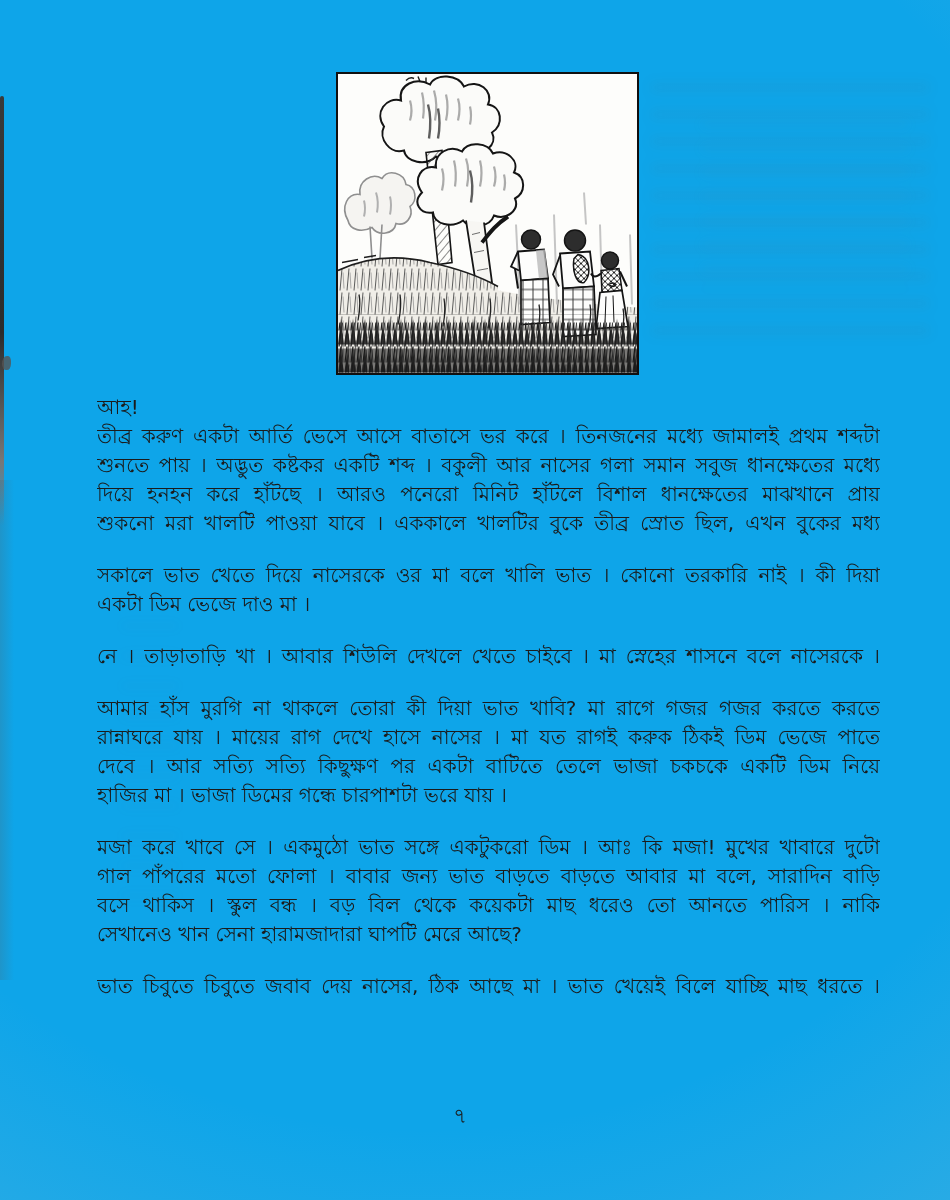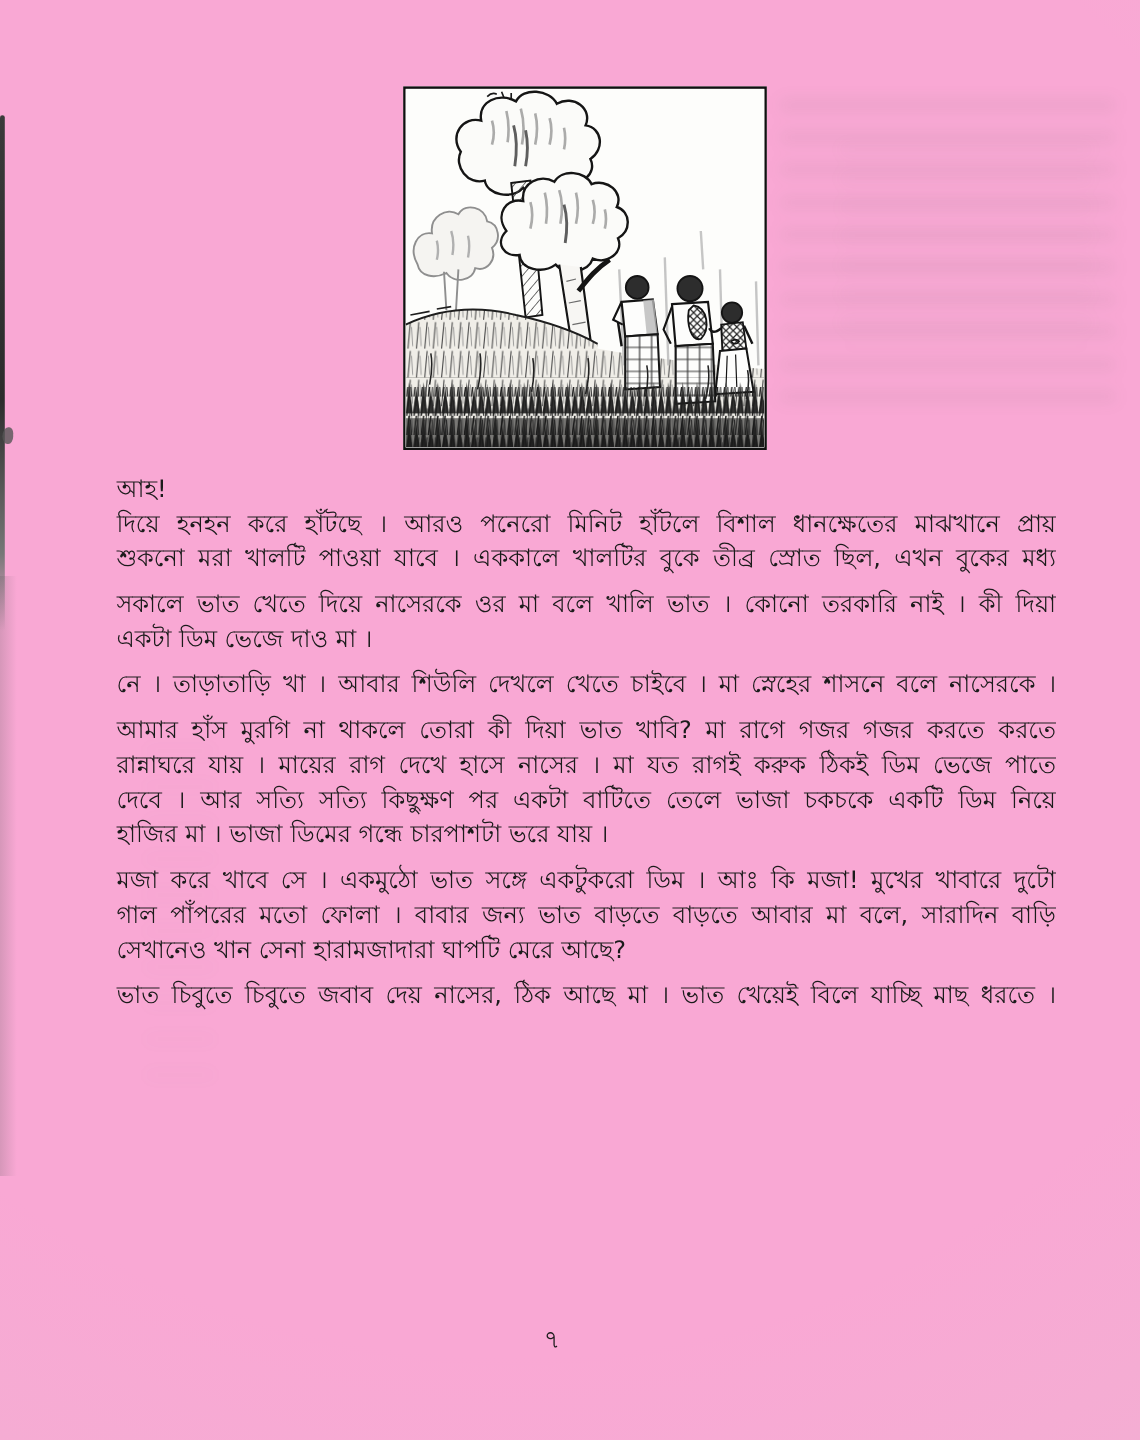--- a/index.html
+++ b/index.html
@@ -1,17 +1,17 @@
 <!DOCTYPE html>
 <html><head>
 <meta charset="utf-8">
 <style>
   html,body{margin:0;padding:0;}
   body{font-family:"DejaVu Sans",sans-serif;background:#e8e8e8;}
-  .page{position:relative;width:950px;height:1200px;margin:0 auto;background:#f9a8d4;overflow:hidden;}
+  .page{position:relative;width:950px;height:1200px;margin:0 auto;background:#0ea5e9;overflow:hidden;}
   .paper-tint{position:absolute;inset:0;background:
     radial-gradient(120% 90% at 45% 40%, rgba(255,255,255,0) 60%, rgba(210,208,202,0.25) 100%);}
   
   .edge-line{position:absolute;left:0;top:96px;width:4px;height:430px;
     background:linear-gradient(180deg,#3a3a3a 0%,#2c2c2c 55%,#777 85%,transparent 100%);border-radius:2px;}
   .edge-blob{position:absolute;left:2px;top:356px;width:9px;height:14px;background:#555;border-radius:60% 40% 50% 50%;opacity:.8;}
   .edge-soft{position:absolute;left:0;top:480px;width:14px;height:500px;
     background:linear-gradient(90deg,rgba(90,90,90,.22),rgba(90,90,90,0));}
   .smudge{position:absolute;filter:blur(6px);pointer-events:none;}
   .smudge.a{left:650px;top:82px;width:280px;height:255px;opacity:.55;
@@ -20,21 +20,21 @@
     background:repeating-linear-gradient(180deg,rgba(120,120,120,.12) 0 9px,rgba(0,0,0,0) 9px 24px);}
   .smudge.c{left:120px;top:620px;width:60px;height:300px;opacity:.18;
     background:repeating-linear-gradient(180deg,rgba(120,120,120,.10) 0 12px,rgba(0,0,0,0) 12px 30px);}
   
   .illus{position:absolute;left:336px;top:72px;width:303px;height:303px;
     border:2px solid #101010;box-sizing:border-box;background:#fefefd;}
   .illus svg{display:block;width:299px;height:299px;}
   
   .text-block{position:absolute;left:97px;top:393px;width:783px;color:#1b1b1b;
     font-size:20px;line-height:29px;}
-  .para + .para{margin-top:9px;}
+  .para + .para{margin-top:23px;}
   .line{height:29px;overflow:hidden;white-space:nowrap;}
   .line.full{white-space:normal;text-align:justify;text-align-last:justify;}
   .page-number{position:absolute;left:0;top:1100px;width:920px;text-align:center;
     font-size:21px;color:#1b1b1b;}
 </style>
 </head>
 <body>
 
 <div class="page">
   <div class="paper-tint"></div>
@@ -139,39 +139,42 @@
         <rect x="0" y="240" width="299" height="58" fill="url(#spikes)" opacity="0.9"></rect>
         <rect x="0" y="274" width="299" height="24" fill="#181818" opacity="0.55"></rect>
         <path d="M20,246 q3,-16 1,-26 M60,250 q4,-18 2,-30 M105,252 q3,-16 1,-28 M150,254 q4,-18 2,-30 M200,256 q3,-16 1,-26 M250,258 q4,-16 2,-28 M284,258 q3,-14 1,-24" stroke="#222" stroke-width="1.3" fill="none"></path>
       </g>
     </svg>
   </div>
 
   <div class="text-block">
       <div class="para">
         <div class="line">আহ!</div>
+        <div class="line full">তীব্র করুণ একটা আর্তি ভেসে আসে বাতাসে ভর করে । তিনজনের মধ্যে জামালই প্রথম শব্দটা</div>
+        <div class="line full">শুনতে পায় । অদ্ভুত কষ্টকর একটি শব্দ । বকুলী আর নাসের গলা সমান সবুজ ধানক্ষেতের মধ্যে</div>
         <div class="line full">দিয়ে হনহন করে হাঁটছে । আরও পনেরো মিনিট হাঁটলে বিশাল ধানক্ষেতের মাঝখানে প্রায়</div>
         <div class="line full">শুকনো মরা খালটি পাওয়া যাবে । এককালে খালটির বুকে তীব্র স্রোত ছিল, এখন বুকের মধ্য</div>
       </div>
       <div class="para">
         <div class="line full">সকালে ভাত খেতে দিয়ে নাসেরকে ওর মা বলে  খালি ভাত । কোনো তরকারি নাই । কী দিয়া</div>
         <div class="line">একটা ডিম ভেজে দাও মা ।</div>
       </div>
       <div class="para">
         <div class="line full">নে । তাড়াতাড়ি খা । আবার শিউলি দেখলে খেতে চাইবে । মা স্নেহের শাসনে বলে নাসেরকে ।</div>
       </div>
       <div class="para">
         <div class="line full">আমার হাঁস মুরগি না থাকলে তোরা কী দিয়া ভাত খাবি? মা রাগে গজর গজর করতে করতে</div>
         <div class="line full">রান্নাঘরে যায় । মায়ের রাগ দেখে হাসে নাসের । মা যত রাগই করুক ঠিকই ডিম ভেজে পাতে</div>
         <div class="line full">দেবে । আর সত্যি সত্যি কিছুক্ষণ পর একটা বাটিতে তেলে  ভাজা চকচকে একটি ডিম নিয়ে</div>
         <div class="line">হাজির মা । ভাজা ডিমের গন্ধে চারপাশটা ভরে যায় ।</div>
       </div>
       <div class="para">
         <div class="line full">মজা করে খাবে সে । একমুঠো ভাত সঙ্গে একটুকরো ডিম । আঃ কি মজা! মুখের খাবারে দুটো</div>
         <div class="line full">গাল পাঁপরের মতো ফোলা । বাবার জন্য ভাত বাড়তে বাড়তে আবার মা বলে, সারাদিন বাড়ি</div>
+        <div class="line full">বসে থাকিস । স্কুল বন্ধ । বড় বিল থেকে কয়েকটা মাছ ধরেও তো আনতে পারিস । নাকি</div>
         <div class="line">সেখানেও খান সেনা হারামজাদারা  ঘাপটি মেরে আছে?</div>
       </div>
       <div class="para">
         <div class="line full">ভাত চিবুতে চিবুতে জবাব দেয় নাসের, ঠিক আছে মা । ভাত খেয়েই বিলে যাচ্ছি মাছ ধরতে ।</div>
       </div>
     </div>
 
   <div class="page-number">৭</div>
 </div>
 

